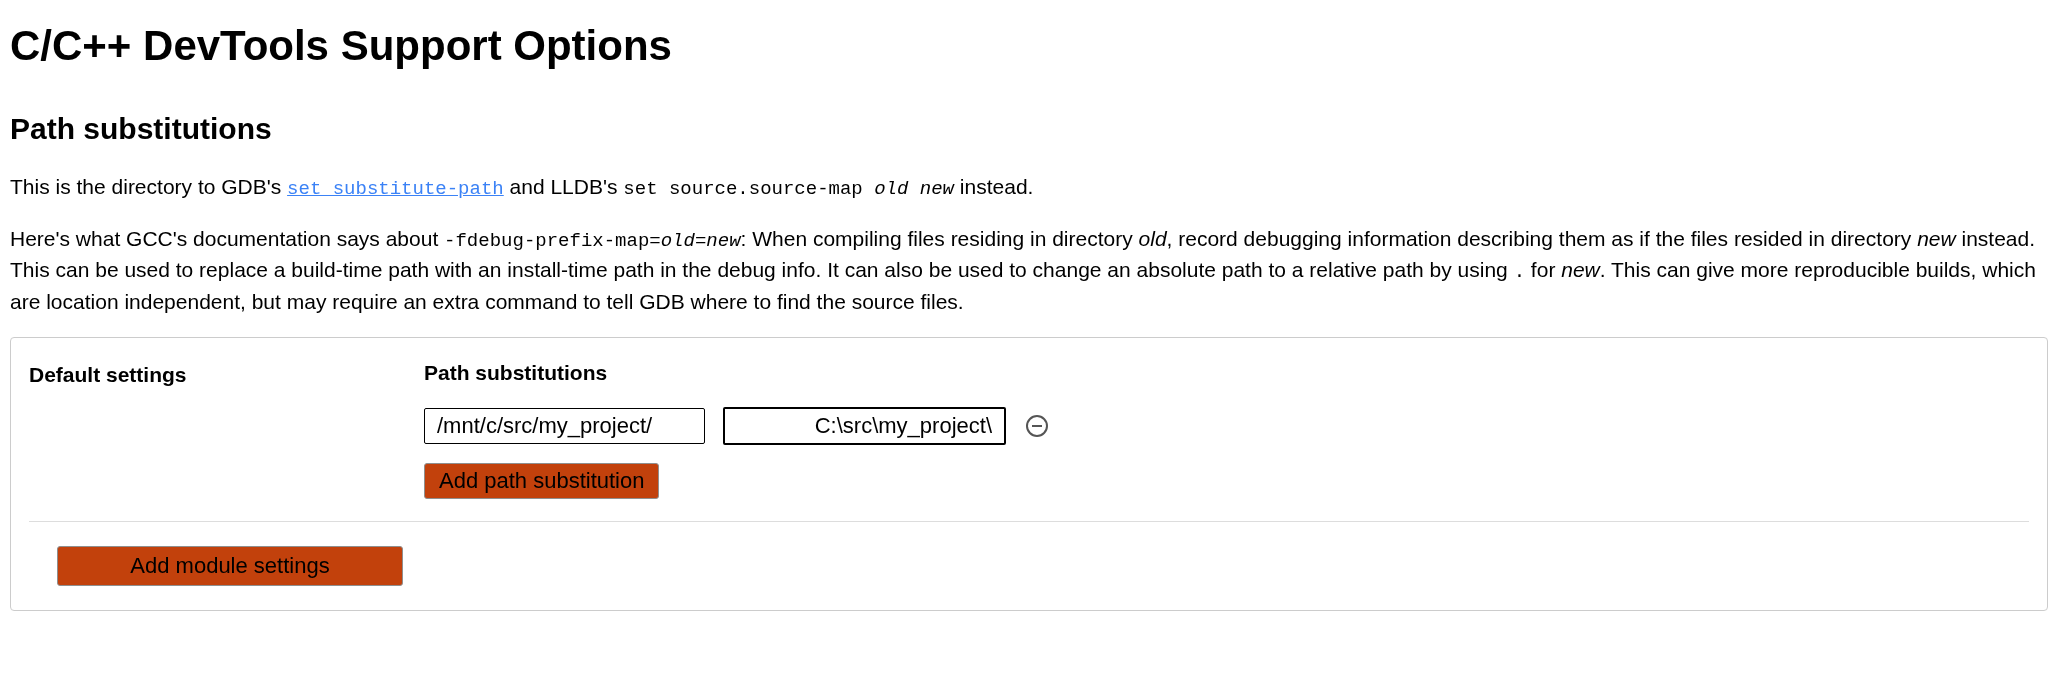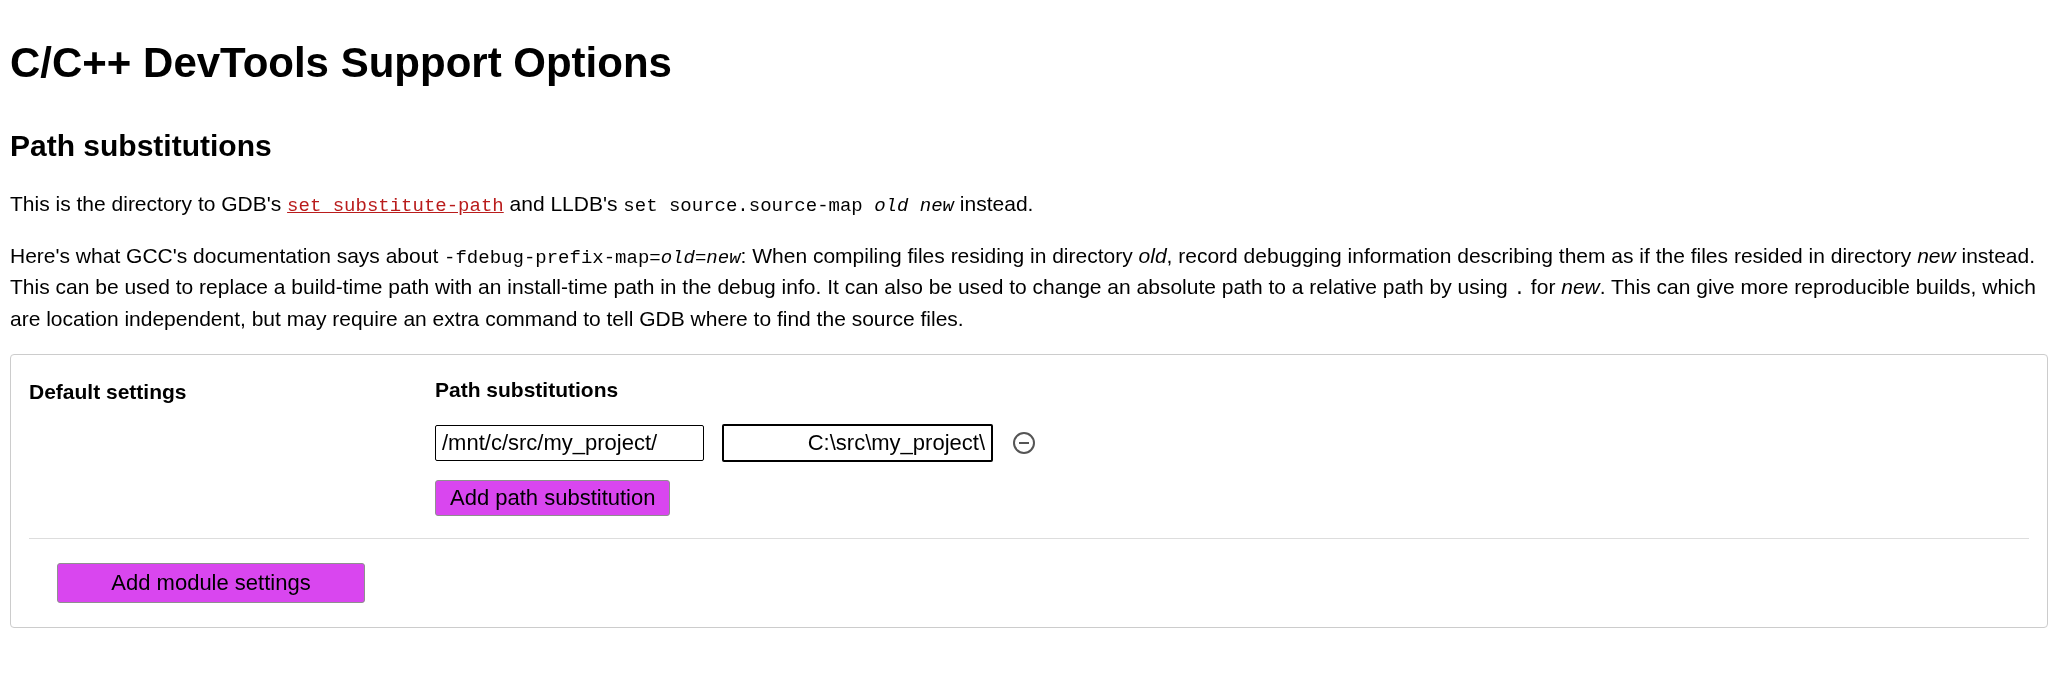--- a/index.html
+++ b/index.html
@@ -7,57 +7,55 @@
     padding: 0;
     width: 2058px;
     background: #fff;
     color: #000;
     font-family: "Segoe UI", Arial, Helvetica, sans-serif;
     font-size: 21px;
     line-height: 1.45;
   }
   .page {
     padding: 8px 10px 20px 10px;
-    margin-top: 17px;
   }
   h1.page-title {
     font-size: 42px;
     font-weight: 700;
     margin: 8px 0 30px 0;
   }
   h2.section-title {
     font-size: 30px;
     font-weight: 700;
     margin: 0 0 22px 0;
   }
   p.copy {
     margin: 0 0 20px 0;
     font-size: 21px;
   }
   code, .mono {
     font-family: Consolas, "Courier New", monospace;
     font-size: 19px;
   }
   a.link {
-    color: #b91c1c;
+    color: #3b82f6;
     text-decoration: underline;
   }
   em.it {
   }
 
   .settings-box {
     border: 1px solid #ccc;
     border-radius: 4px;
     padding: 20px 18px 24px 18px;
     margin-top: 8px;
   }
   .settings-row {
     display: flex;
     align-items: flex-start;
-    gap: 11px;
   }
   .settings-left {
     width: 395px;
     flex: 0 0 395px;
     font-weight: 600;
     font-size: 21px;
     padding-top: 2px;
   }
   .settings-right {
     flex: 1;
@@ -70,21 +68,21 @@
   .path-row {
     display: flex;
     align-items: center;
     gap: 18px;
     margin-bottom: 18px;
   }
   input.path-input {
     font-family: "Segoe UI", Arial, Helvetica, sans-serif;
     font-size: 22px;
     height: 34px;
-    padding: 0 6px;
+    padding: 0 12px;
     border: 1px solid #000;
     border-radius: 2px;
     width: 255px;
     background: #fff;
   }
   input.path-input.focused {
     border: 2px solid #000;
     text-align: right;
   }
   .remove-icon {
@@ -96,37 +94,37 @@
     cursor: pointer;
   }
   .remove-icon svg {
     width: 24px;
     height: 24px;
   }
 
   button.btn {
     font-family: "Segoe UI", Arial, Helvetica, sans-serif;
     font-size: 22px;
-    background: #d946ef;
+    background: #c2410c;
     border: 1px solid #8f8f8f;
     border-radius: 3px;
     padding: 4px 14px;
     cursor: pointer;
   }
 
   hr.divider {
     border: none;
     border-top: 1px solid #ddd;
     margin: 22px 0 24px 0;
   }
   .module-btn-wrap {
     padding-left: 28px;
   }
   button.btn.wide {
-    width: 308px;
+    width: 346px;
     text-align: center;
     padding: 6px 0;
   }
 </style>
 </head>
 <body>
 
 <div class="page">
 
   <h1 class="page-title">C/C++ DevTools Support Options</h1>

